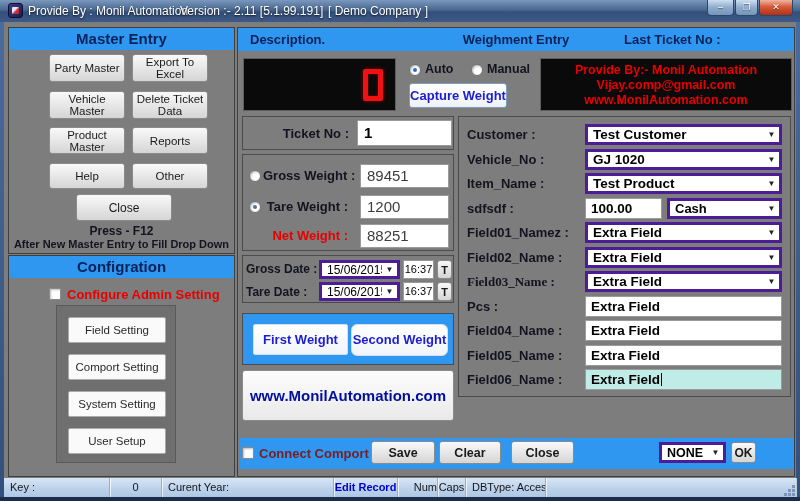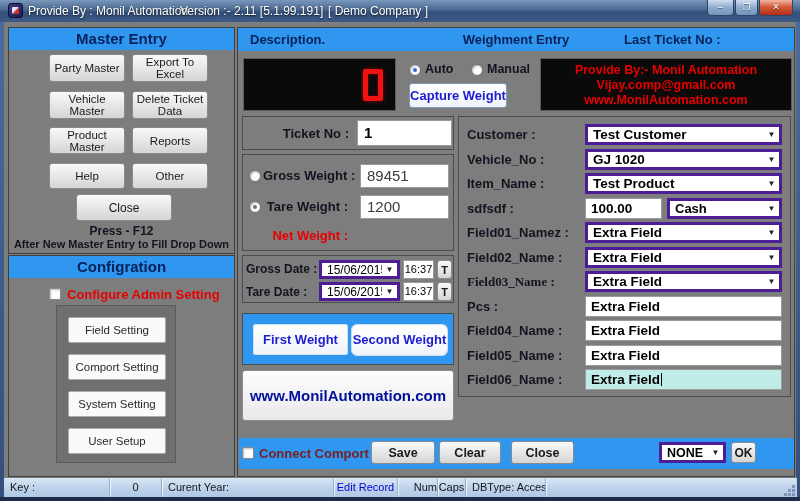--- a/index.html
+++ b/index.html
@@ -131,20 +131,21 @@
     </div>
 
     <div class="panel" style="left:4px;top:126px;width:212px;height:97px;border-color:#4c4c4c;">
       <div class="radio" style="left:6px;top:15px;"></div>
       <div class="lbl" style="left:20px;top:13px;width:85px;text-align:right;">Gross Weight :</div>
       <div class="tb" style="left:117px;top:9px;width:89px;height:24px;font-size:15px;line-height:22px;padding-left:6px;color:#3d3d3d;">89451</div>
       <div class="radio sel gray" style="left:6px;top:46px;"></div>
       <div class="lbl" style="left:20px;top:44px;width:85px;text-align:right;">Tare Weight :</div>
       <div class="tb" style="left:117px;top:40px;width:89px;height:24px;font-size:15px;line-height:22px;padding-left:6px;color:#3d3d3d;">1200</div>
       <div class="lbl" style="left:20px;top:73px;width:85px;text-align:right;color:#e80000;">Net Weight :</div>
+      <div class="tb" style="left:117px;top:69px;width:89px;height:24px;font-size:15px;line-height:22px;padding-left:6px;color:#3d3d3d;">88251</div>
     </div>
 
     <div class="panel" style="left:4px;top:227px;width:212px;height:48px;border-color:#4c4c4c;">
       <div class="lbl" style="left:3px;top:6px;font-size:12px;">Gross Date :</div>
       <div class="combo" style="left:76px;top:4px;width:81px;height:19px;font-size:12px;">
         <span class="val">15/06/2015</span>
           <span class="arr">▼</span>
       </div>
       <div class="tb" style="left:160px;top:4px;width:31px;height:19px;font-size:11px;line-height:17px;text-align:center;">16:37</div>
       <div class="btn" style="left:194px;top:4px;width:15px;height:19px;font-size:11px;font-weight:bold;">T</div>
@@ -222,21 +223,21 @@
           <span class="arr">▼</span>
       </div>
       <div class="btn" style="left:492px;top:4px;width:25px;height:21px;font-weight:bold;font-size:12px;">OK</div>
     </div>
   </div>
 
   <div class="statusbar">
     <div class="scell" style="width:106px;">Key :</div>
     <div class="scell" style="width:52px;text-align:center;padding-left:0;">0</div>
     <div class="scell" style="width:172px;">Curent Year:</div>
-    <div class="scell" style="width:64px;color:#0000d0;font-weight:normal;text-align:center;padding-left:0;">Edit Record</div>
+    <div class="scell" style="width:64px;color:#0000d0;font-weight:bold;text-align:center;padding-left:0;">Edit Record</div>
     <div class="scell" style="width:40px;text-align:right;padding-left:0;">Num</div>
     <div class="scell" style="width:28px;text-align:center;padding-left:0;">Caps</div>
     <div class="scell" style="width:80px;">DBType: Access</div>
     <div class="scell" style="flex:1;border-right:none;"></div>
     <div class="grip"></div>
   </div>
 
 </div>
 
 </body></html>

